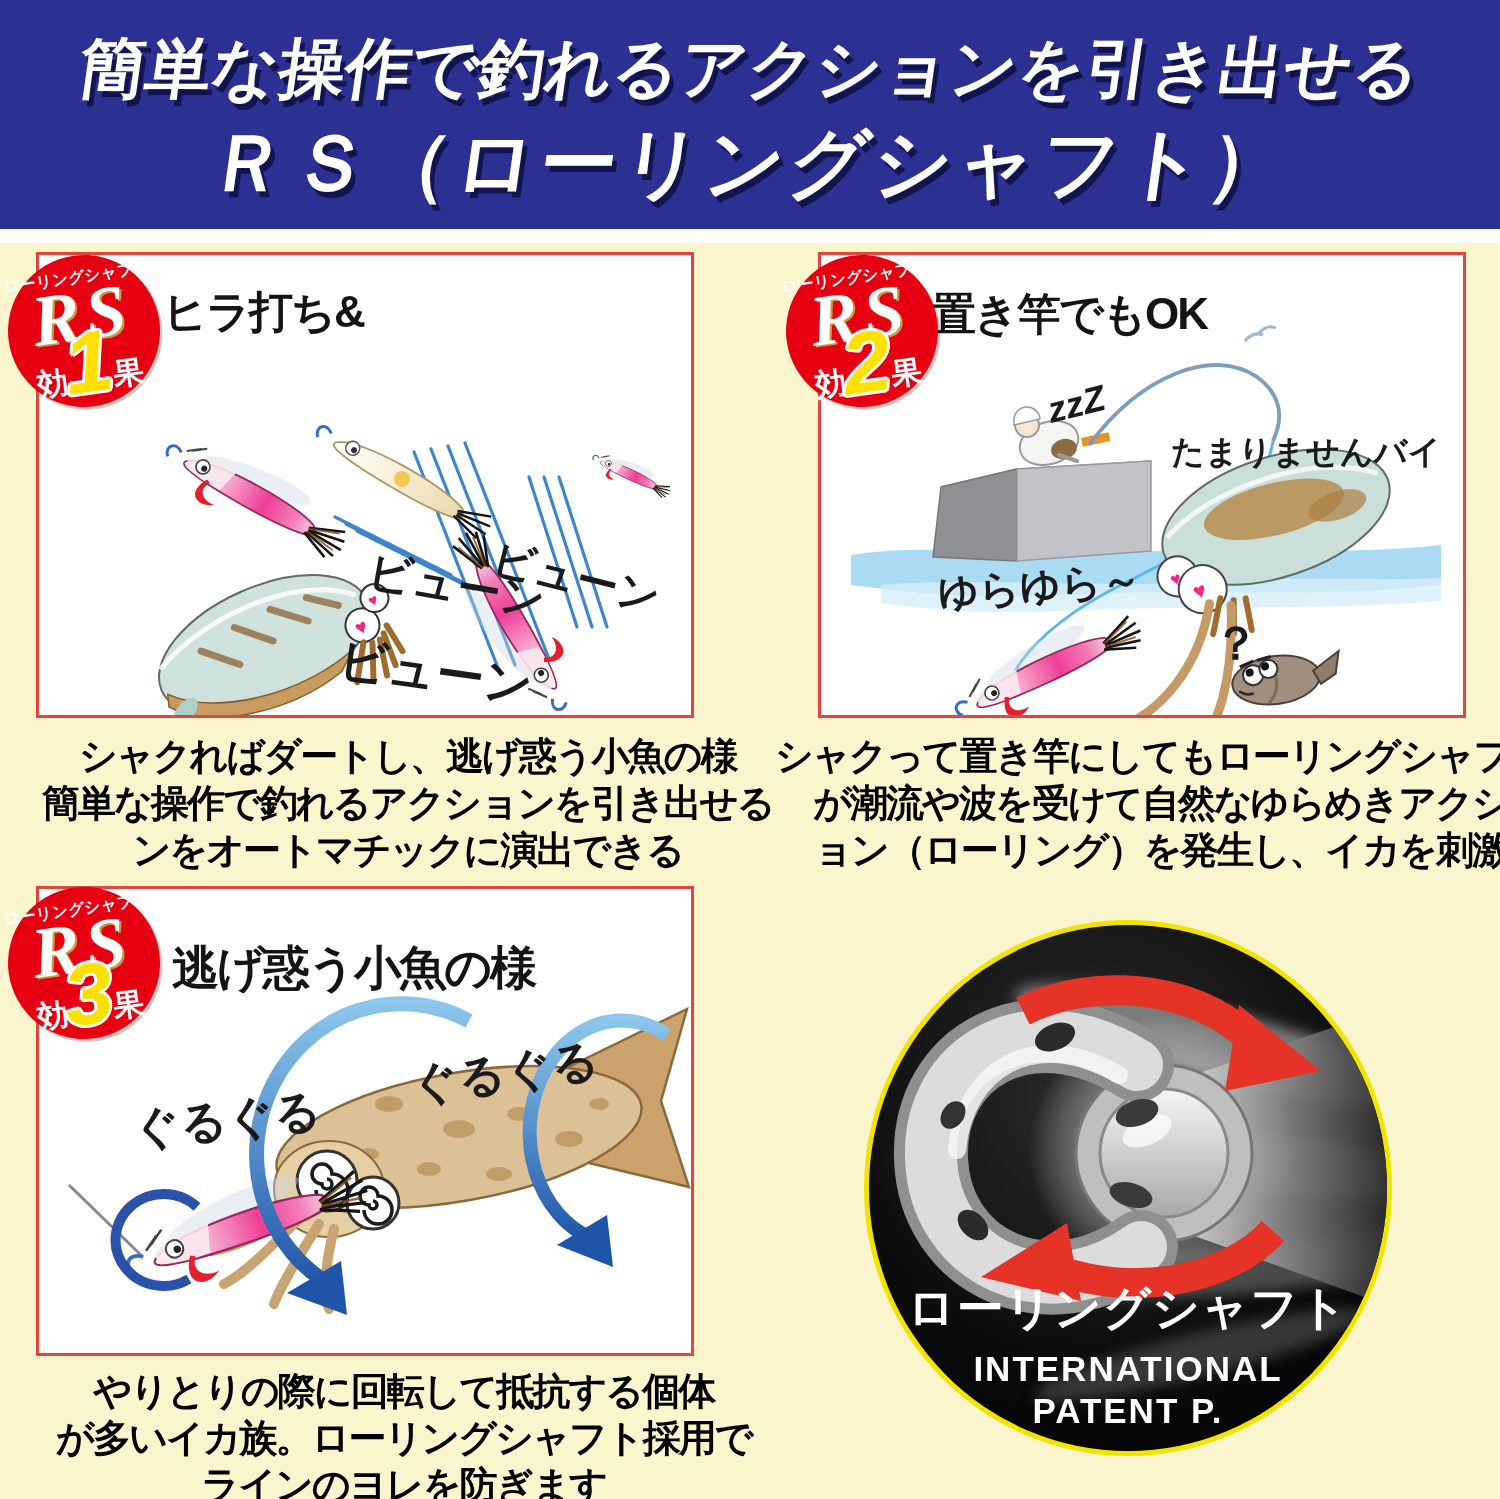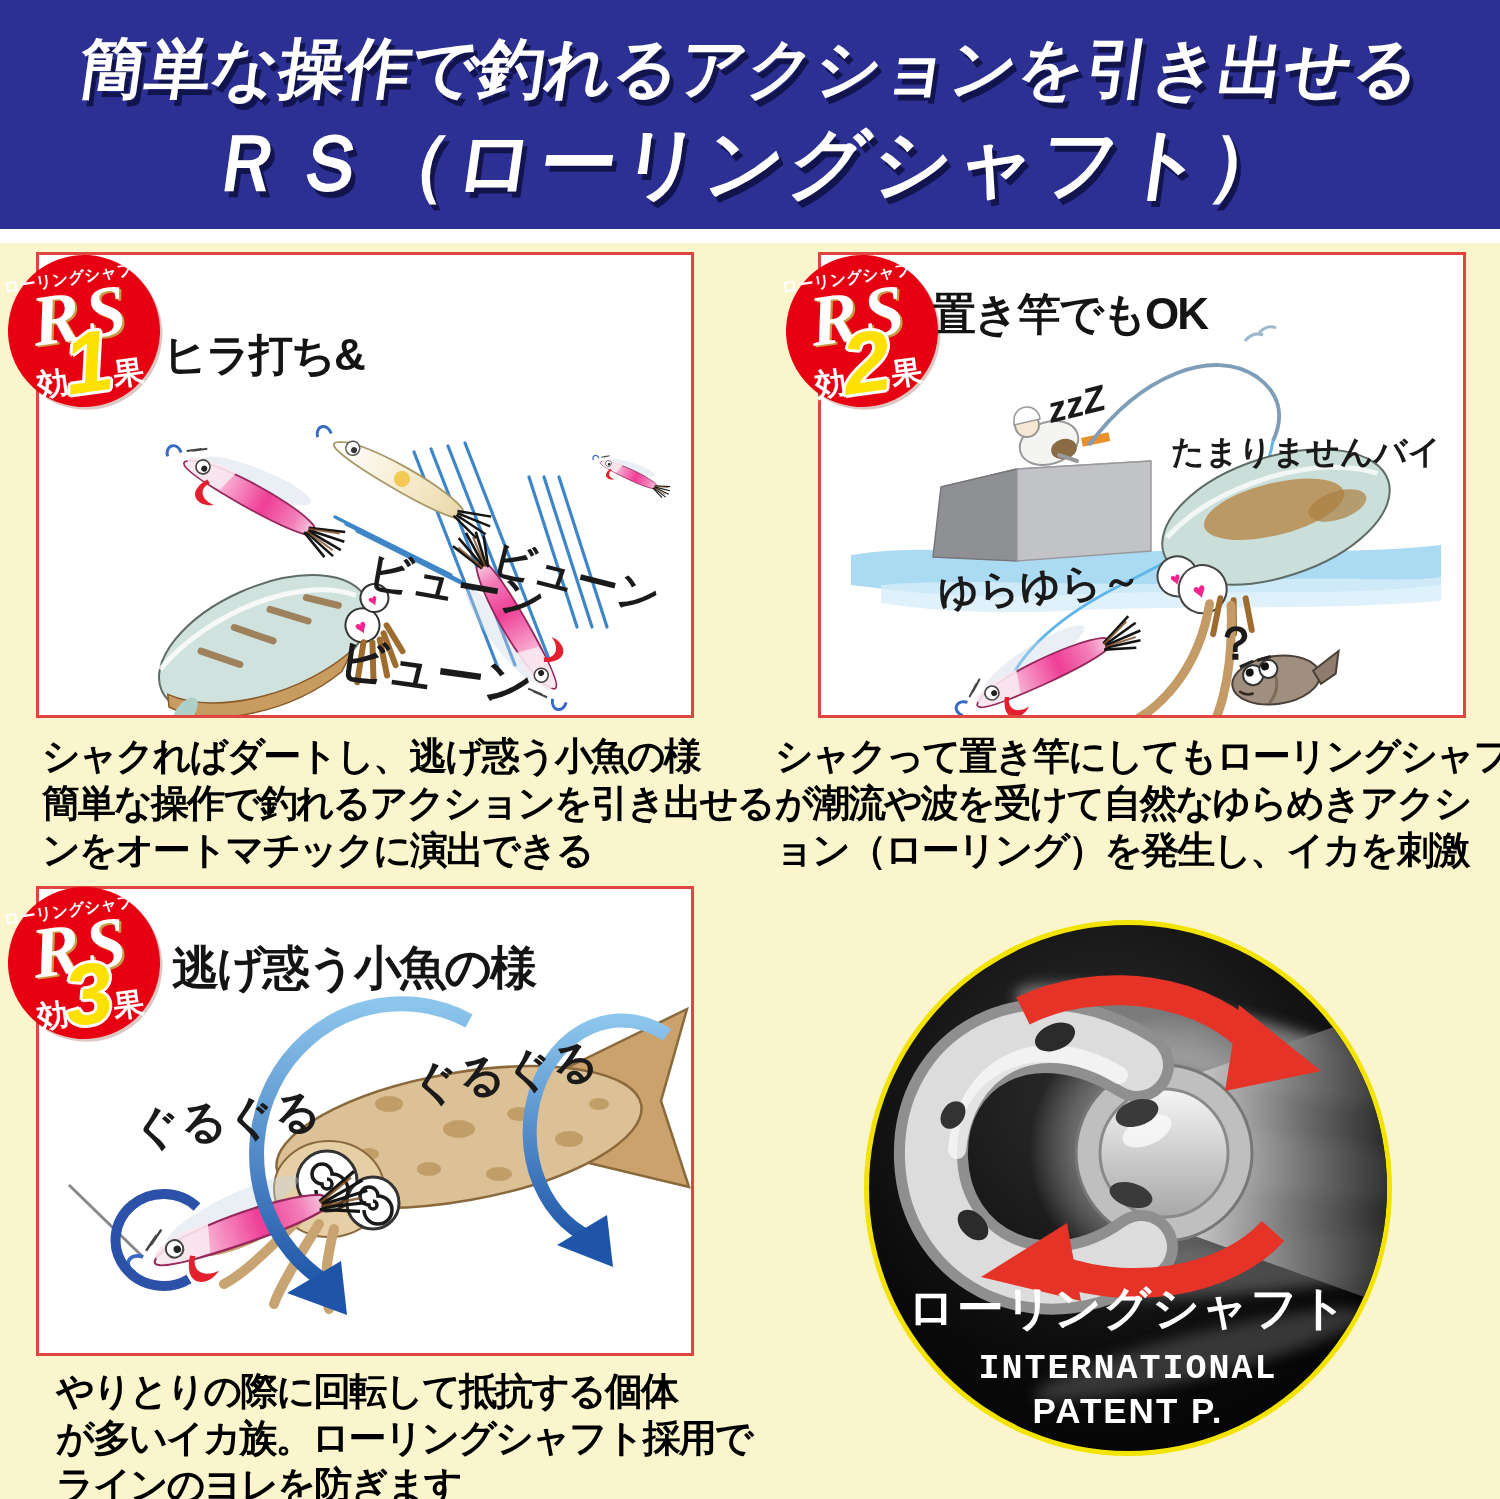--- a/index.html
+++ b/index.html
@@ -23,26 +23,26 @@
   .header-gap{position:absolute;left:0;top:229px;width:1500px;height:14px;background:#fff;}
   
   .panel{position:absolute;background:#fff;border:3px solid #E0453F;box-sizing:border-box;}
   #panel1{left:36px;top:252px;width:658px;height:466px;}
   #panel2{left:818px;top:252px;width:648px;height:466px;}
   #panel3{left:36px;top:886px;width:658px;height:470px;}
   .panel svg{position:absolute;left:0;top:0;}
   
   .ptitle{position:absolute;color:#141414;font-weight:bold;white-space:nowrap;z-index:6;}
   .ptitle .tl{font-size:44px;line-height:56px;letter-spacing:-2px;}
-  #title1{left:163px;top:284px;margin-top:43px;}
+  #title1{left:163px;top:284px;}
   #title2{left:932px;top:286px;}
   #title3{left:172px;top:940px;}
   #title3 .tl{font-size:47px;}
   
-  .caption{position:absolute;color:#000;font-weight:bold;z-index:5;}
+  .caption{position:absolute;color:#000;font-weight:bold;z-index:5;text-align:center;}
   .caption .cl{font-size:38px;line-height:47px;letter-spacing:-2px;white-space:nowrap;}
   #cap1{left:42px;top:733px;}
   #cap2{left:775px;top:733px;}
   #cap3{left:56px;top:1368px;}
   
   .badge{
     position:absolute;width:152px;height:152px;border-radius:50%;
     background:#E60012;transform:rotate(-8deg);z-index:10;
     box-shadow:2px 3px 0 rgba(120,30,10,.25);
   }
@@ -73,21 +73,21 @@
   
   #patent{
     position:absolute;left:864px;top:920px;width:528px;height:536px;
     border-radius:50%;background:radial-gradient(circle at 45% 32%,#2E2E2E 0%,#0A0A0A 62%,#000 100%);
     border:5px solid #F2E300;box-sizing:border-box;overflow:hidden;z-index:4;
   }
   #patent svg{position:absolute;left:0;top:0;}
   .patent-title{position:absolute;top:352px;left:0;width:100%;text-align:center;
     color:#fff;font-size:47px;font-weight:bold;letter-spacing:1px;white-space:nowrap;}
   .patent-l1{position:absolute;top:424px;left:0;width:100%;text-align:center;
-    color:#fff;font-size:35px;font-weight:bold;letter-spacing:2px;font-family:Liberation Mono, monospace;}
+    color:#fff;font-size:35px;font-weight:bold;letter-spacing:2px;}
   .patent-l2{position:absolute;top:466px;left:0;width:100%;text-align:center;
     color:#fff;font-size:35px;font-weight:bold;letter-spacing:2px;}
   .fxtext{font-weight:bold;fill:#1a1a1a;}
 </style>
 </head>
 <body>
 
 <svg width="0" height="0" style="position:absolute" aria-hidden="true">
   <defs>
     <linearGradient id="jigGrad" x1="0" y1="0" x2="1" y2="0">

